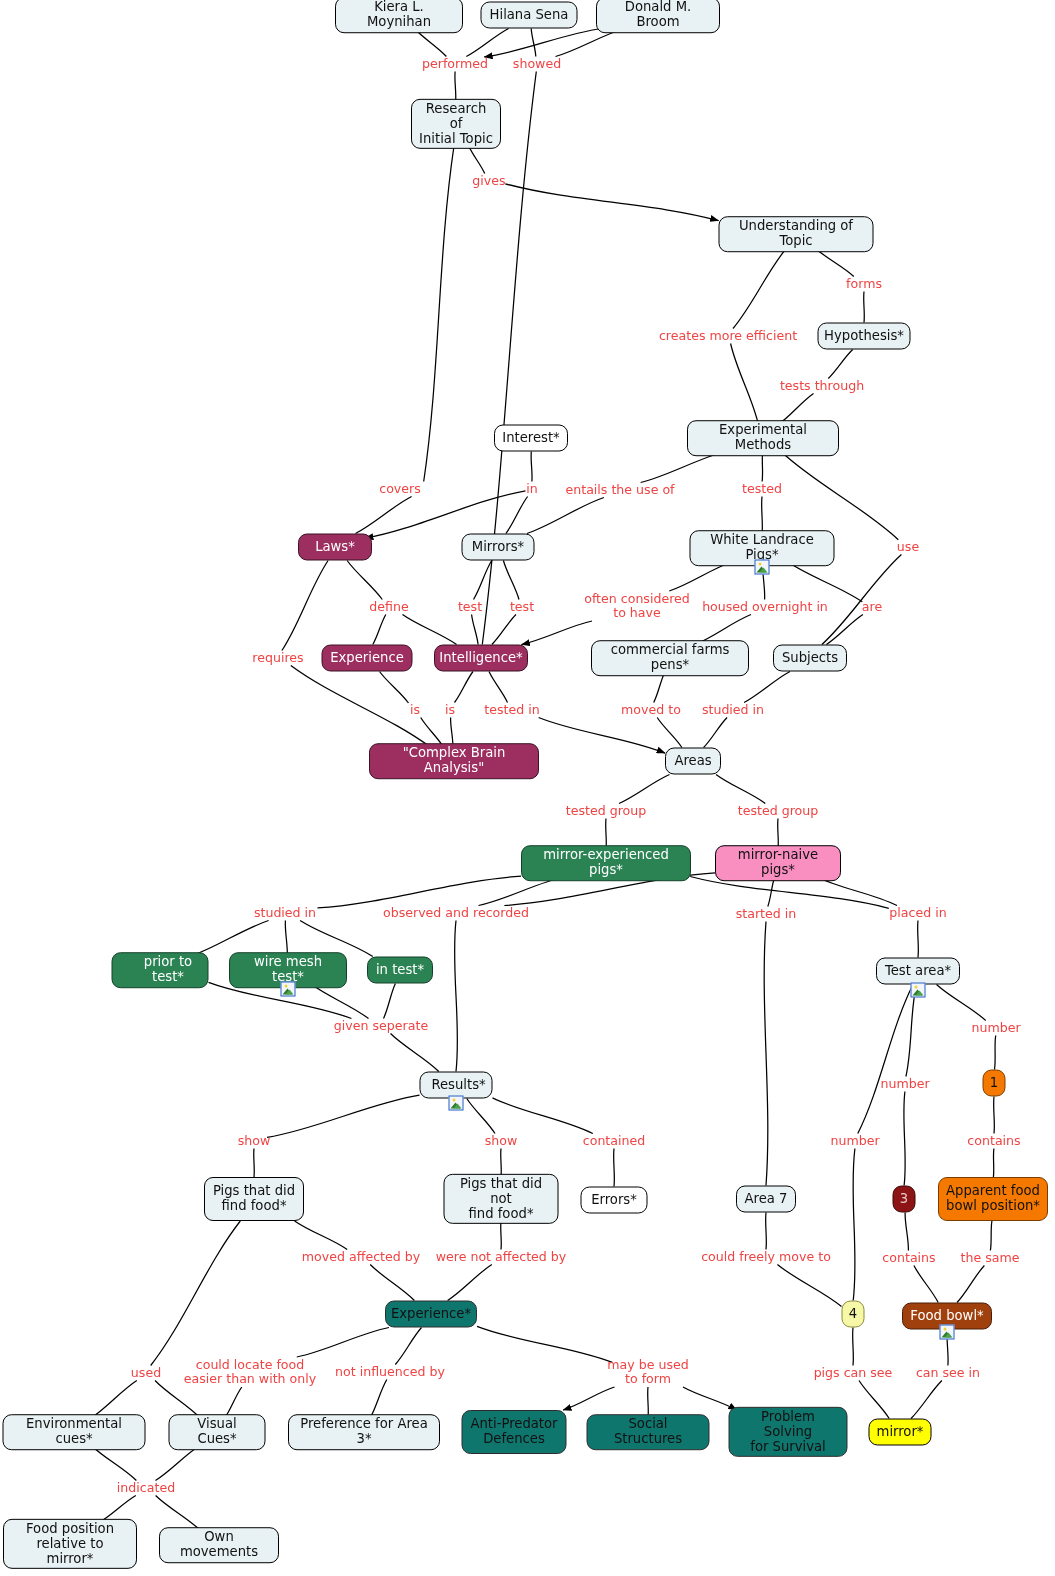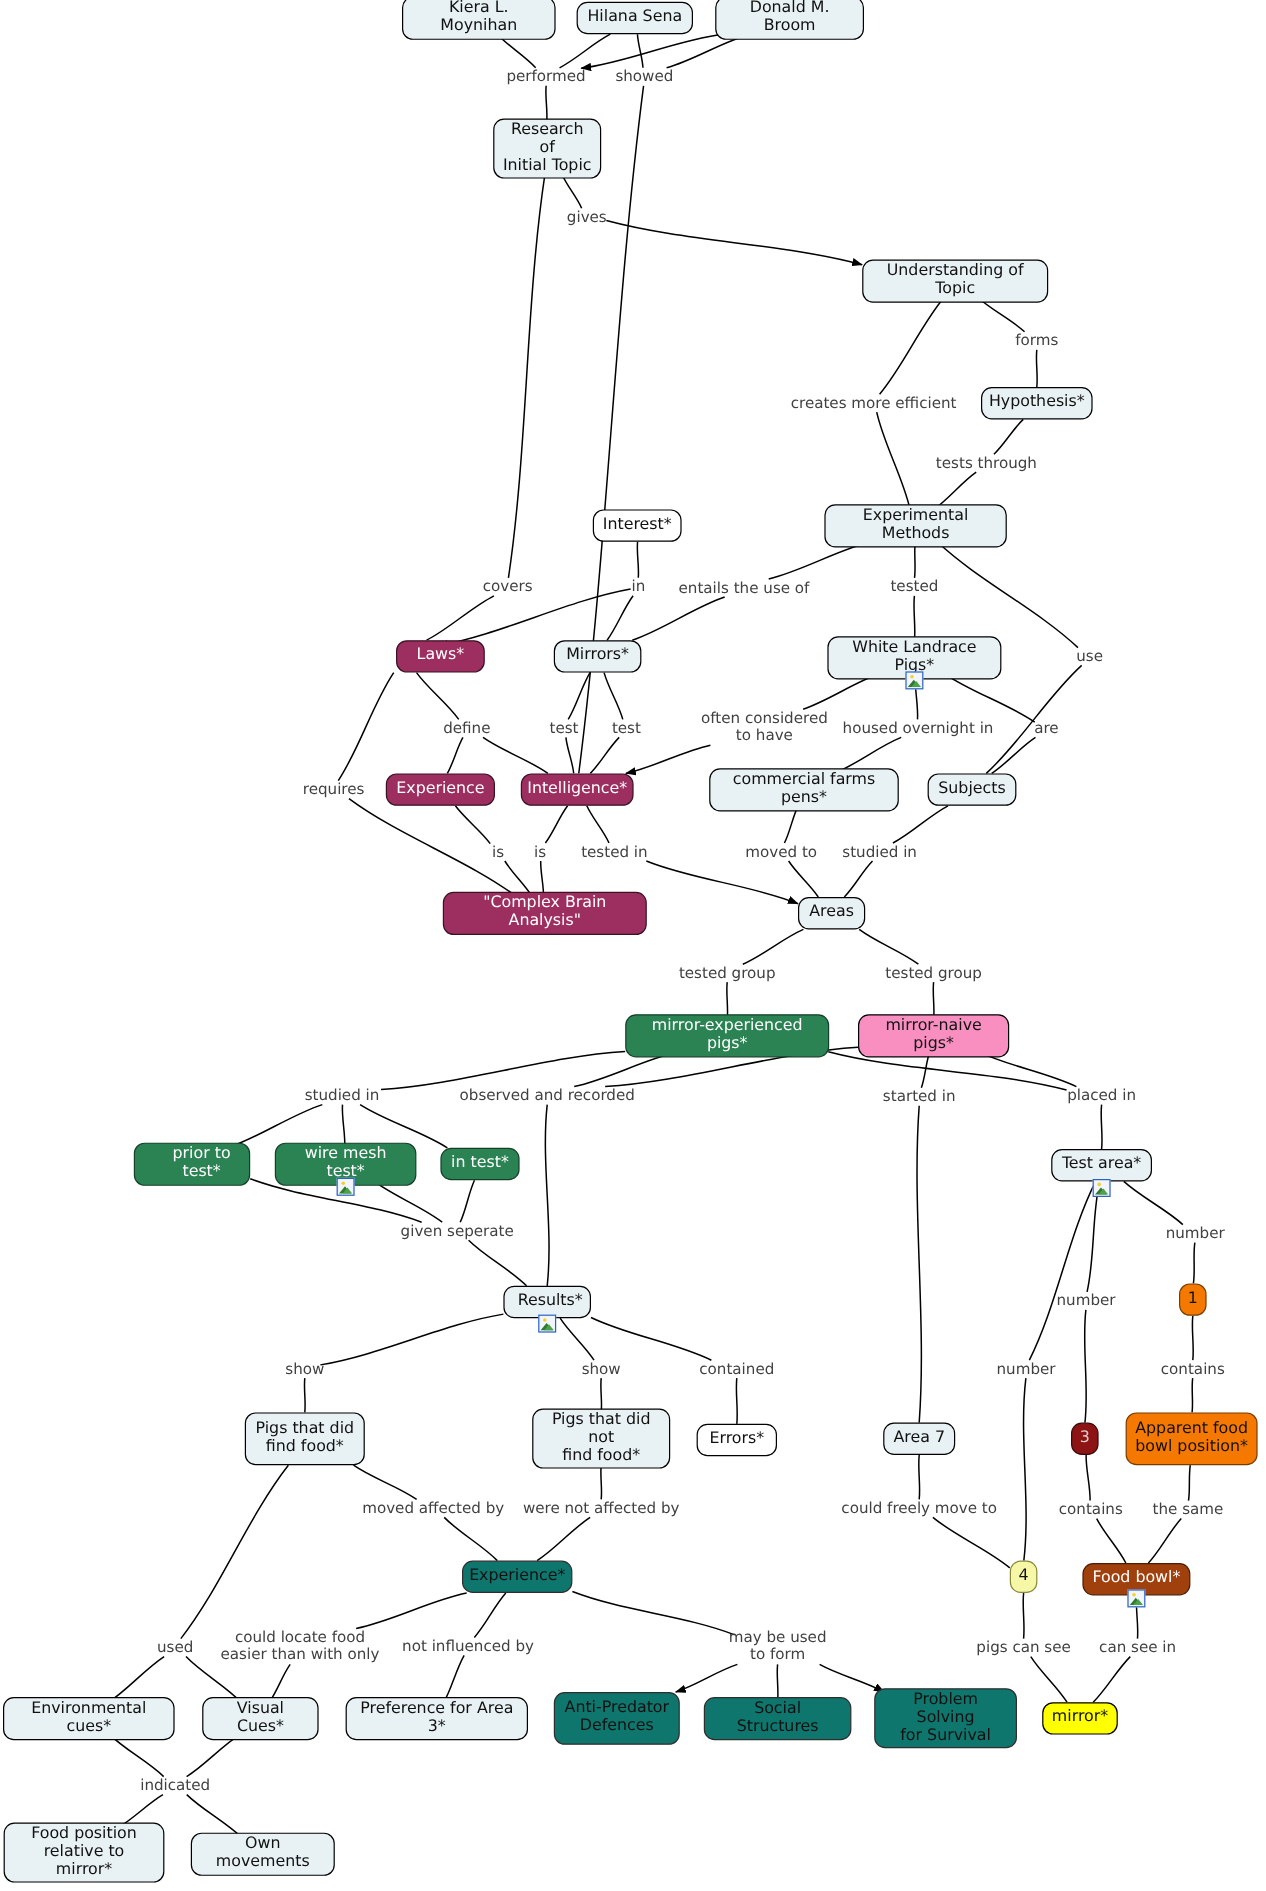--- a/index.html
+++ b/index.html
@@ -53,21 +53,21 @@
   .node.c-yellow  { background: #ffff00; color: #111111; border-color:#000000; }
   .node.c-paleyellow { background: #f7f7a8; color: #111111; border-color:#8a8a3a; }
   .node.c-orange  { background: #f57900; color: #111111; border-color:#7a3d00; }
   .node.c-darkred { background: #8c1414; color: #e8c9c9; border-color:#3a0808; }
   .node.c-brown   { background: #a0410d; color: #ffffff; border-color:#4a1e06; }
 
   .edge-label {
     position: absolute;
     transform: translate(-50%, -50%);
     font-size: 12.6px;
-    color: #404040;
+    color: #ef4444;
     text-align: center;
     line-height: 1.14;
     white-space: pre-line;
     background: transparent;
     z-index: 6;
   }
   .img-badge {
     position: absolute;
     width: 15px;
     height: 15px;
@@ -215,21 +215,21 @@
   <div id="node-group">
       <div class="node c-blue" style="left: 399px; top: 15px; width: 128px; min-height: 27px;">Kiera L. Moynihan</div>
       <div class="node c-blue" style="left: 529px; top: 15px; width: 97px; min-height: 27px;">Hilana Sena</div>
       <div class="node c-blue" style="left: 658px; top: 15px; width: 124px; min-height: 27px;">Donald M. Broom</div>
       <div class="node c-blue" style="left: 456px; top: 124px; width: 90px; min-height: 44px;">Research of
 Initial Topic</div>
       <div class="node c-blue" style="left: 796px; top: 234px; width: 155px; min-height: 27px;">Understanding of Topic</div>
       <div class="node c-blue" style="left: 864px; top: 336px; width: 93px; min-height: 27px;">Hypothesis*</div>
       <div class="node c-blue" style="left: 763px; top: 438px; width: 152px; min-height: 27px;">Experimental Methods</div>
       <div class="node c-white" style="left: 531px; top: 438px; width: 74px; min-height: 27px;">Interest*</div>
-      <div class="node c-magenta" style="left: 335px; top: 547px; width: 74px; min-height: 27px; margin-left: 32px;">Laws*</div>
+      <div class="node c-magenta" style="left: 335px; top: 547px; width: 74px; min-height: 27px;">Laws*</div>
       <div class="node c-blue" style="left: 498px; top: 547px; width: 73px; min-height: 27px;">Mirrors*</div>
       <div class="node c-blue" style="left: 762px; top: 548px; width: 145px; min-height: 27px;">White Landrace Pigs*</div>
       <div class="node c-magenta" style="left: 367px; top: 658px; width: 91px; min-height: 27px;">Experience</div>
       <div class="node c-magenta" style="left: 481px; top: 658px; width: 94px; min-height: 27px;">Intelligence*</div>
       <div class="node c-blue" style="left: 670px; top: 658px; width: 158px; min-height: 27px;">commercial farms pens*</div>
       <div class="node c-blue" style="left: 810px; top: 658px; width: 74px; min-height: 27px;">Subjects</div>
       <div class="node c-magenta" style="left: 454px; top: 761px; width: 170px; min-height: 27px;">"Complex Brain Analysis"</div>
       <div class="node c-blue" style="left: 693px; top: 761px; width: 56px; min-height: 27px;">Areas</div>
       <div class="node c-green" style="left: 606px; top: 863px; width: 170px; min-height: 27px;">mirror-experienced pigs*</div>
       <div class="node c-pink" style="left: 778px; top: 863px; width: 126px; min-height: 27px; text-align: center;">mirror-naive pigs*</div>
@@ -264,21 +264,21 @@
 relative to mirror*</div>
       <div class="node c-blue" style="left: 219px; top: 1545px; width: 120px; min-height: 27px;">Own movements</div>
     </div>
   <div id="label-group">
       <div class="edge-label" style="left: 455px; top: 64px;">performed</div>
       <div class="edge-label" style="left: 537px; top: 64px;">showed</div>
       <div class="edge-label" style="left: 489px; top: 181px;">gives</div>
       <div class="edge-label" style="left: 864px; top: 284px;">forms</div>
       <div class="edge-label" style="left: 728px; top: 336px;">creates more efficient</div>
       <div class="edge-label" style="left: 822px; top: 386px;">tests through</div>
-      <div class="edge-label" style="left: 423px; top: 489px; text-align: right;">covers</div>
+      <div class="edge-label" style="left: 400px; top: 489px; text-align: right;">covers</div>
       <div class="edge-label" style="left: 532px; top: 489px;">in</div>
       <div class="edge-label" style="left: 620px; top: 490px;">entails the use of</div>
       <div class="edge-label" style="left: 762px; top: 489px;">tested</div>
       <div class="edge-label" style="left: 908px; top: 547px;">use</div>
       <div class="edge-label" style="left: 389px; top: 607px;">define</div>
       <div class="edge-label" style="left: 470px; top: 607px;">test</div>
       <div class="edge-label" style="left: 522px; top: 607px;">test</div>
       <div class="edge-label" style="left: 637px; top: 606px;">often considered
 to have</div>
       <div class="edge-label" style="left: 765px; top: 607px;">housed overnight in</div>

